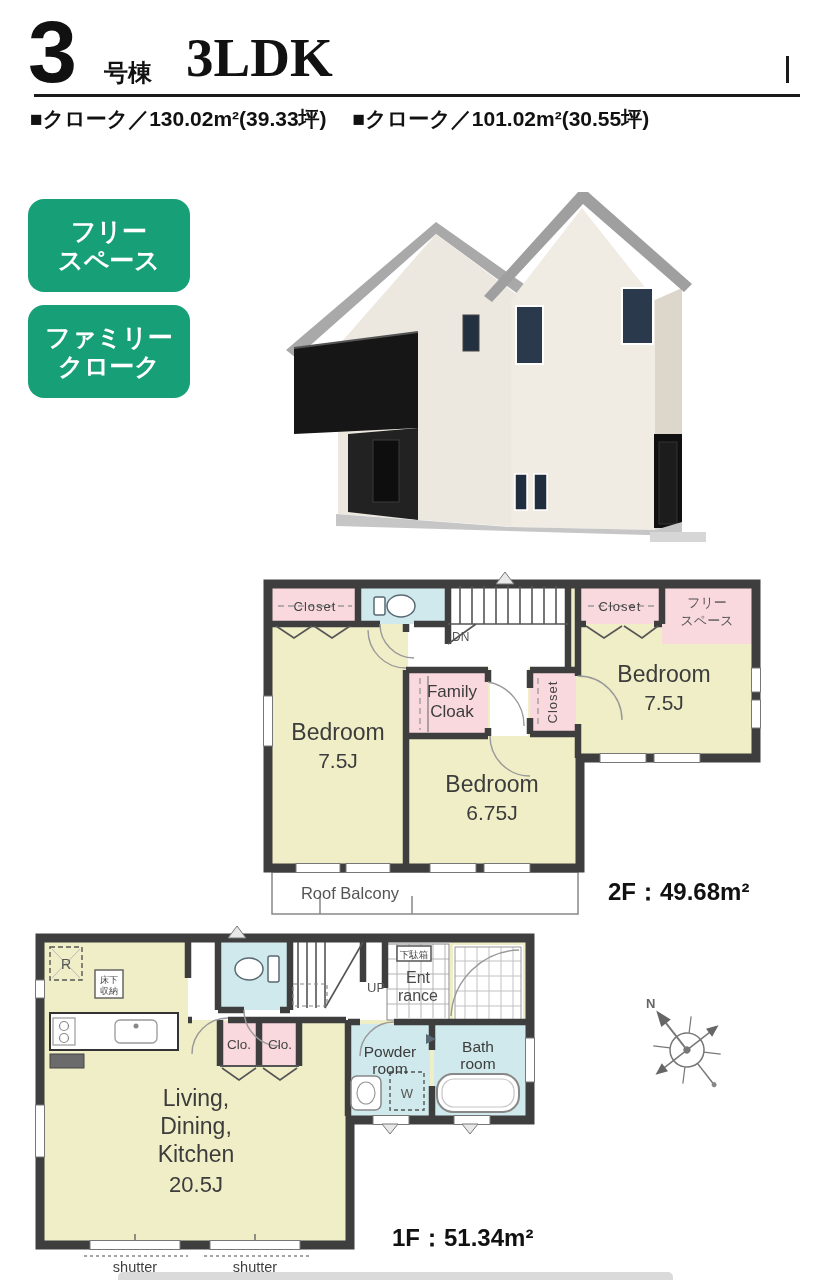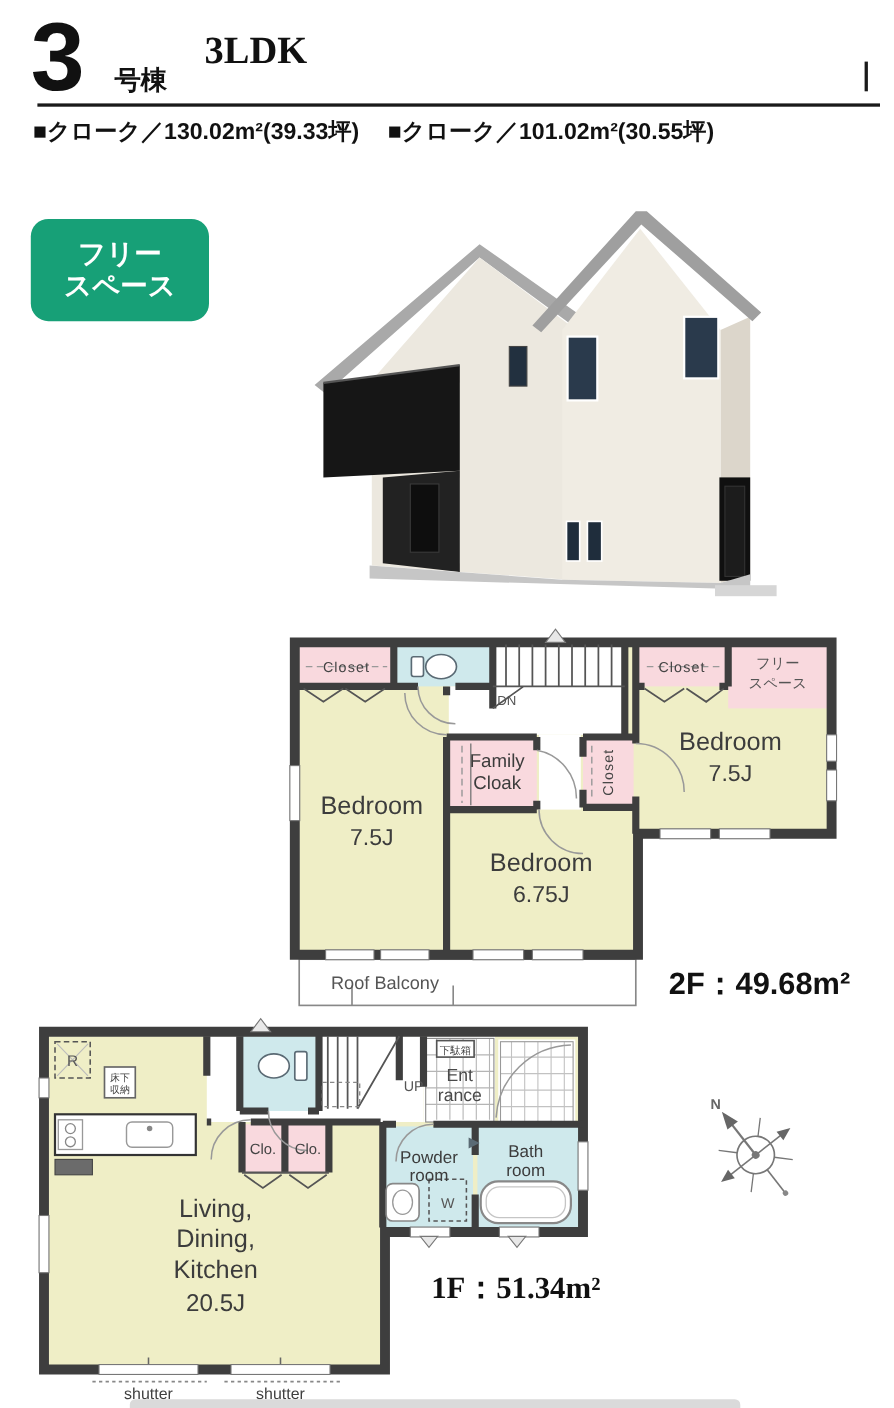--- a/index.html
+++ b/index.html
@@ -2,36 +2,36 @@
 <html><head>
 <meta charset="utf-8">
 <style>
   html,body{margin:0;padding:0;background:#fff;}
   #page{position:relative;width:813px;height:1280px;background:#fff;overflow:hidden;
         font-family:"Liberation Sans",sans-serif;color:#111;}
   .abs{position:absolute;}
   
   .unit-no{left:28px;top:8px;font-size:88px;font-weight:800;letter-spacing:-3px;line-height:1;}
   .unit-suffix{left:104px;top:57px;font-size:24px;font-weight:700;}
-  .layout-type{left:186px;top:26px;font-size:35px;font-weight:700;font-family:"Liberation Serif",serif;}
+  .layout-type{left:186px;top:26px;font-size:55px;font-weight:700;font-family:"Liberation Serif",serif;}
   .header-tick{left:786px;top:56px;width:3px;height:27px;background:#1a1a1a;}
   .header-rule{left:34px;top:94px;width:766px;height:3px;background:#1a1a1a;}
   .info-line{left:30px;font-size:21px;font-weight:700;white-space:nowrap;}
   .info-line.l1{top:105px;}
   .info-line.l2{top:138px;}
   .info-line span{margin-right:26px;}
   
   .badges{left:28px;top:199px;display:flex;flex-direction:column;gap:13px;}
   .badge{width:162px;height:93px;background:#17a077;border-radius:16px;color:#fff;
          display:flex;flex-direction:column;align-items:center;justify-content:center;
          font-size:25px;font-weight:700;line-height:1.16;text-align:center;}
   
-  .area-label{font-size:28px;font-weight:800;color:#111;white-space:nowrap;}
+  .area-label{font-size:24px;font-weight:800;color:#111;white-space:nowrap;}
   .f2-label{left:608px;top:876px;}
-  .f1-label{left:392px;top:1152px;font-family:Liberation Serif, serif;}
+  .f1-label{left:392px;top:1222px;}
   .bottom-strip{left:118px;top:1272px;width:555px;height:8px;background:#dadada;border-radius:5px 5px 0 0;}
   svg{display:block;}
   svg text{font-family:"Liberation Sans",sans-serif;}
 </style>
 </head>
 <body>
 
 <div id="page">
 
   <div class="abs unit-no">3</div>
@@ -40,20 +40,24 @@
   <div class="abs header-tick"></div>
   <div class="abs header-rule"></div>
   <div class="abs info-line l1">
     <span>■クローク／130.02m²(39.33坪)</span><span>■クローク／101.02m²(30.55坪)</span>
   </div>
 
   <div class="abs badges">
     <div class="badge">
       <div>フリー</div>
       <div>スペース</div>
+    </div>
+    <div class="badge">
+      <div>ファミリー</div>
+      <div>クローク</div>
     </div>
   </div>
 
   <svg class="abs" style="left:278px;top:182px" width="444" height="392" viewBox="0 0 444 392">
 
     <polygon points="8,168 158,40 246,102 240,112 158,52 18,176" fill="#a9a9a9"></polygon>
 
     <polygon points="60,164 158,52 238,112 238,345 60,332" fill="#ece8df"></polygon>
     <rect x="185" y="133" width="16" height="36" fill="#22303f" stroke="#444"></rect>
 

